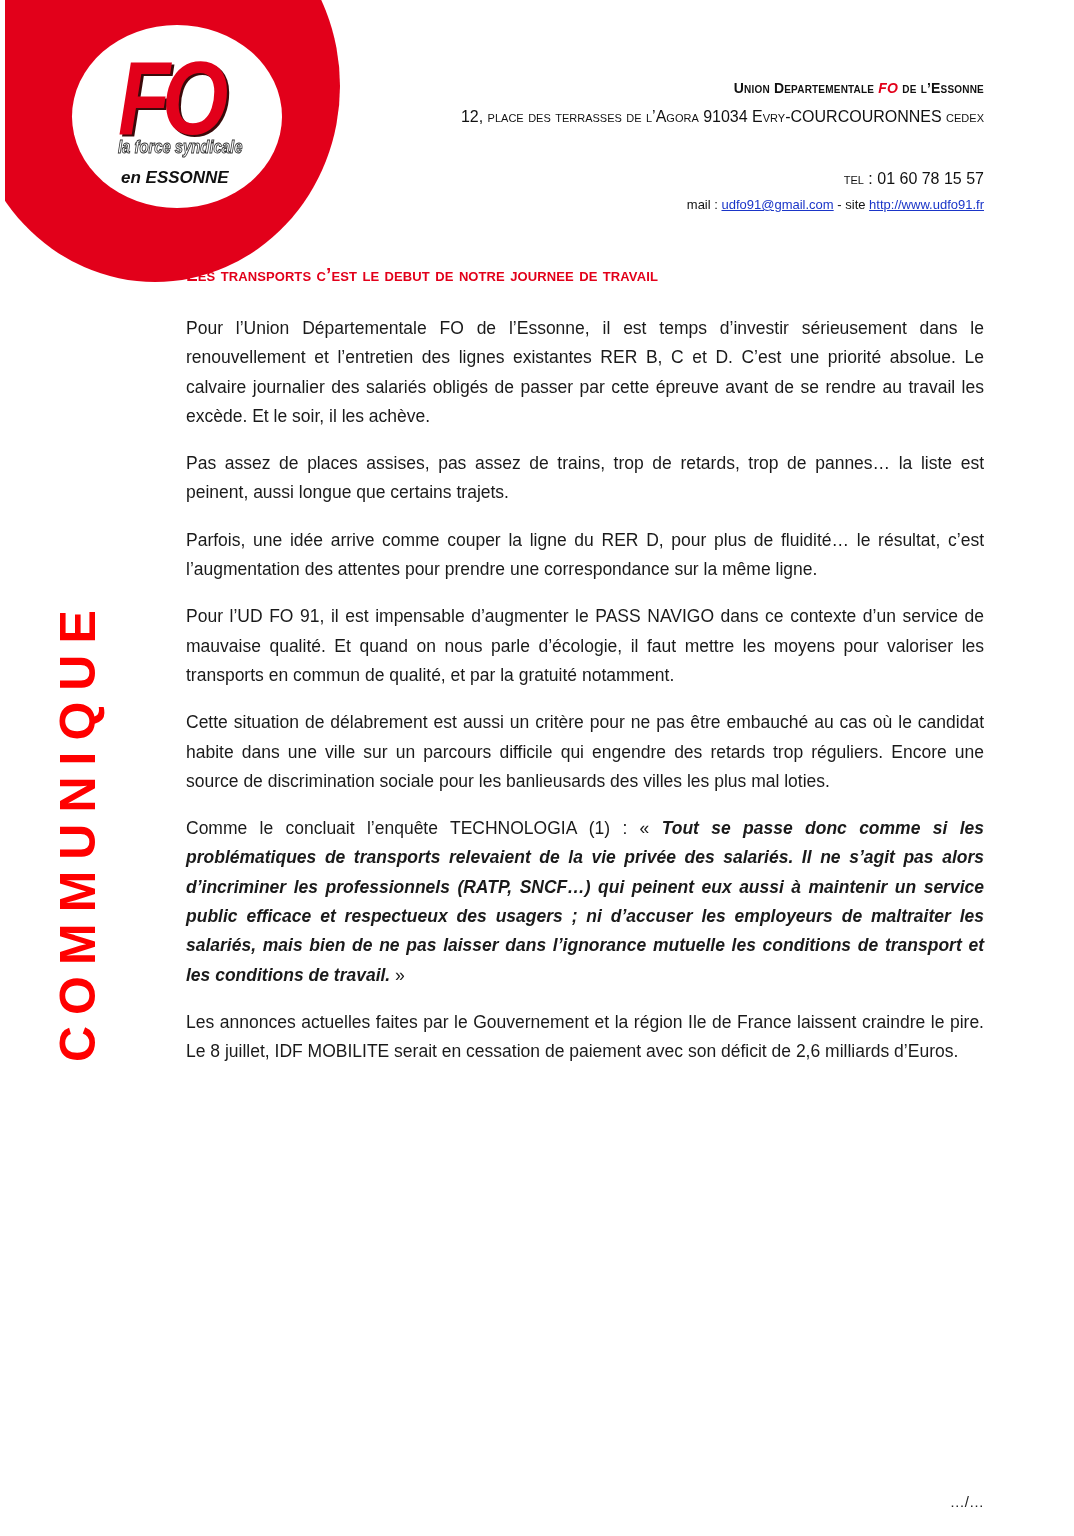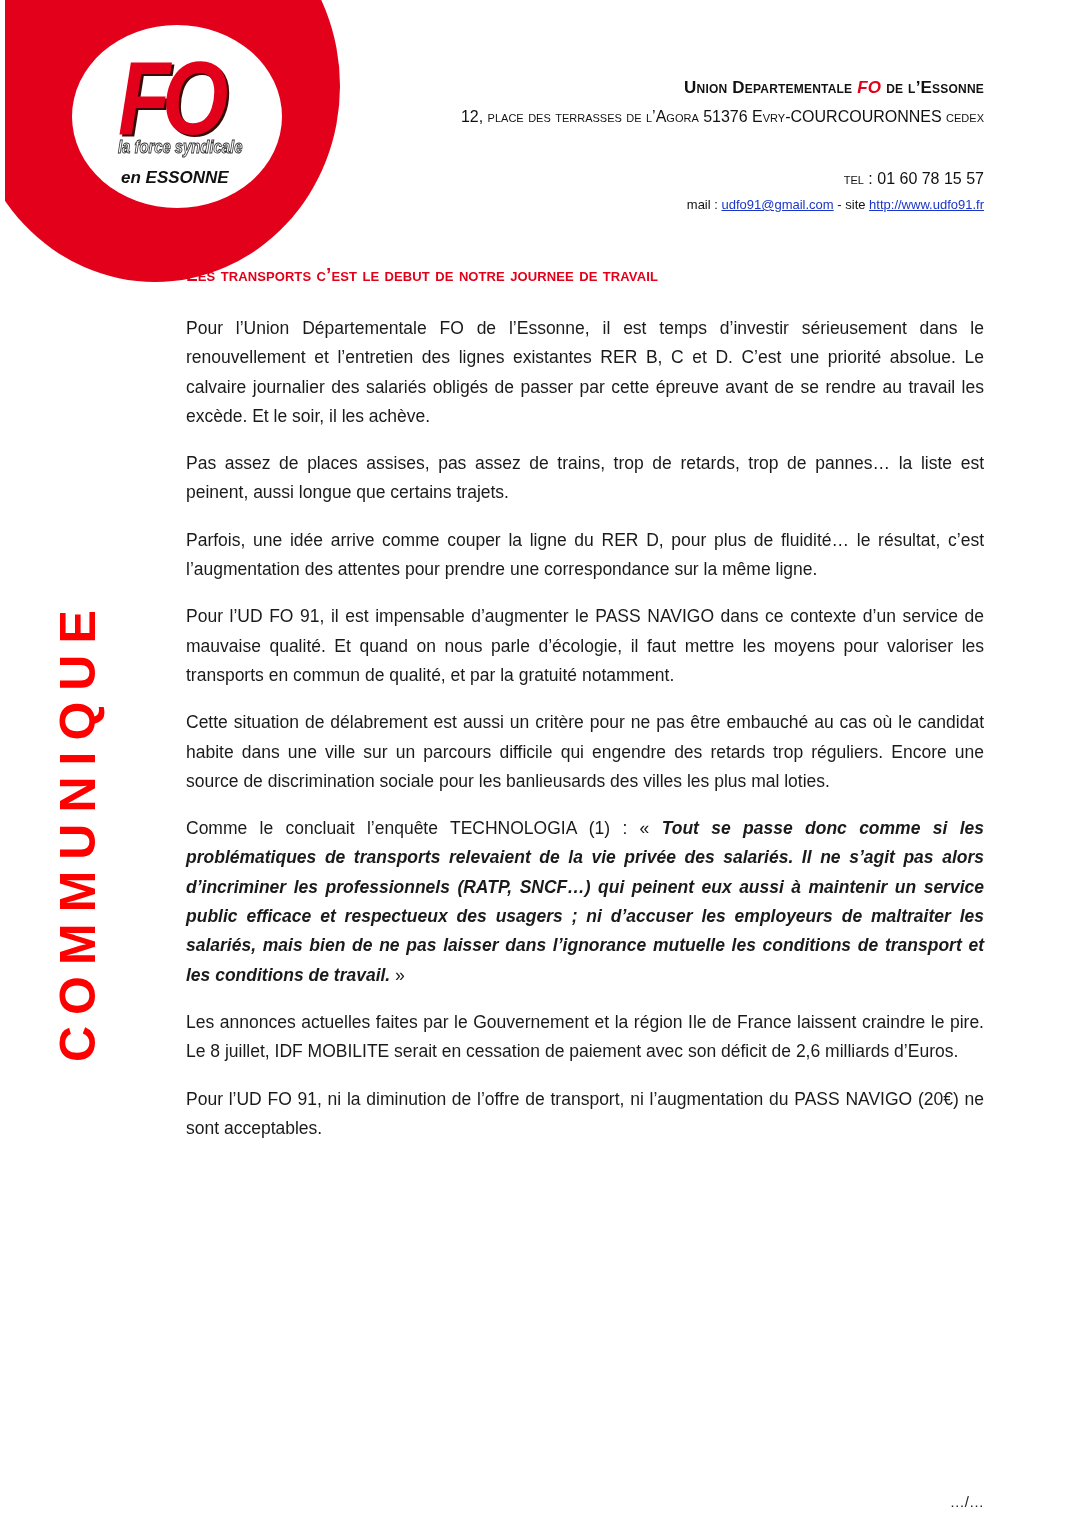--- a/index.html
+++ b/index.html
@@ -14,21 +14,21 @@
     .logo .fo { position: absolute; left: 118px; top: 48px; font-family: "Liberation Sans", sans-serif; font-weight: bold; font-style: italic;
                 font-size: 104px; line-height: 100px; color: #e2001a; letter-spacing: -10px;
                 text-shadow: 3px 2px 0 #3a0a0a; transform: scaleX(0.82); transform-origin: left top; }
     .logo .tag1 { position: absolute; left: 118px; top: 136px; font-family: "Liberation Sans", sans-serif; font-weight: bold; font-style: italic;
                   font-size: 19px; color: #ffffff; -webkit-text-stroke: 1px #333; transform: scaleX(0.78); transform-origin: left top; white-space: nowrap; }
     .logo .tag2 { position: absolute; left: 121px; top: 168px; font-family: "Liberation Sans", sans-serif; font-weight: bold; font-style: italic;
                   font-size: 17px; color: #111111; white-space: nowrap; }
 
     
     .header { position: absolute; right: 90px; top: 74px; text-align: right; font-family: "Liberation Sans", sans-serif; }
-    .org { font-size: 17px; font-weight: bold; color: #111; font-variant: small-caps; letter-spacing: 0.2px; line-height: 28px; }
+    .org { font-size: 14px; font-weight: bold; color: #111; font-variant: small-caps; letter-spacing: 0.2px; line-height: 28px; }
     .org .fo-red { color: #e2001a; font-style: italic; }
     .addr { font-size: 16px; color: #111; line-height: 26px; margin-top: 2px; font-variant: small-caps; }
     .tel { font-size: 16px; color: #111; line-height: 26px; font-variant: small-caps; margin-top: 36px; }
     .mail { font-size: 13px; color: #111; line-height: 26px; }
     .mail a { color: #1a35c8; text-decoration: underline; }
 
     
     .title { position: absolute; left: 186px; width: 798px; top: 264px; text-align: left; font-family: "Liberation Sans", sans-serif;
              font-size: 19px; font-weight: bold; color: #e2001a; font-variant: small-caps; letter-spacing: 0.1px; }
 
@@ -52,37 +52,36 @@
   <div class="inner"></div>
   <div class="fo">FO</div>
   <div class="tag1">la force syndicale</div>
   <div class="tag2">en ESSONNE</div>
 </div>
 
 <div class="header">
   <div class="org">
     <span>Union Departementale </span><span class="fo-red">FO</span><span> de l’Essonne</span>
   </div>
-  <div class="addr">12, place des terrasses de l’Agora 51376 Evry-COURCOURONNES cedex</div>
+  <div class="addr">12, place des terrasses de l’Agora 91034 Evry-COURCOURONNES cedex</div>
   <div class="tel">
     <span>tel : </span><span>01 60 78 15 57</span>
   </div>
   <div class="mail">
     <span>mail : </span><a>udfo91@gmail.com</a><span> - site </span><a>http://www.udfo91.fr</a>
   </div>
 </div>
 
 <div class="title">Les transports c’est le debut de notre journee de travail</div>
 
 <div class="side">COMMUNIQUE</div>
 
 <div class="content">
   <p>Pour l’Union Départementale FO de l’Essonne, il est temps d’investir sérieusement dans le renouvellement et l’entretien des lignes existantes RER B, C et D. C’est une priorité absolue. Le calvaire journalier des salariés obligés de passer par cette épreuve avant de se rendre au travail les excède. Et le soir, il les achève.</p>
   <p>Pas assez de places assises, pas assez de trains, trop de retards, trop de pannes… la liste est peinent, aussi longue que certains trajets.</p>
   <p>Parfois, une idée arrive comme couper la ligne du RER D, pour plus de fluidité… le résultat, c’est l’augmentation des attentes pour prendre une correspondance sur la même ligne.</p>
   <p>Pour l’UD FO 91, il est impensable d’augmenter le PASS NAVIGO dans ce contexte d’un service de mauvaise qualité. Et quand on nous parle d’écologie, il faut mettre les moyens pour valoriser les transports en commun de qualité, et par la gratuité notamment.</p>
   <p>Cette situation de délabrement est aussi un critère pour ne pas être embauché au cas où le candidat habite dans une ville sur un parcours difficile qui engendre des retards trop réguliers. Encore une source de discrimination sociale pour les banlieusards des villes les plus mal loties.</p>
   <p><span>Comme le concluait l’enquête TECHNOLOGIA (1) : « </span><span class="q">Tout se passe donc comme si les problématiques de transports relevaient de la vie privée des salariés. Il ne s’agit pas alors d’incriminer les professionnels (RATP, SNCF…) qui peinent eux aussi à maintenir un service public efficace et respectueux des usagers ; ni d’accuser les employeurs de maltraiter les salariés, mais bien de ne pas laisser dans l’ignorance mutuelle les conditions de transport et les conditions de travail.</span><span> »</span></p>
   <p>Les annonces actuelles faites par le Gouvernement et la région Ile de France laissent craindre le pire. Le 8 juillet, IDF MOBILITE serait en cessation de paiement avec son déficit de 2,6 milliards d’Euros.</p>
-  <p>Pour l’UD FO 91, ni la diminution de l’offre de transport, ni l’augmentation du PASS NAVIGO (20€) ne sont acceptables.</p>
 </div>
 
 <div class="footer-cont">…/…</div>
 
 </body></html>

